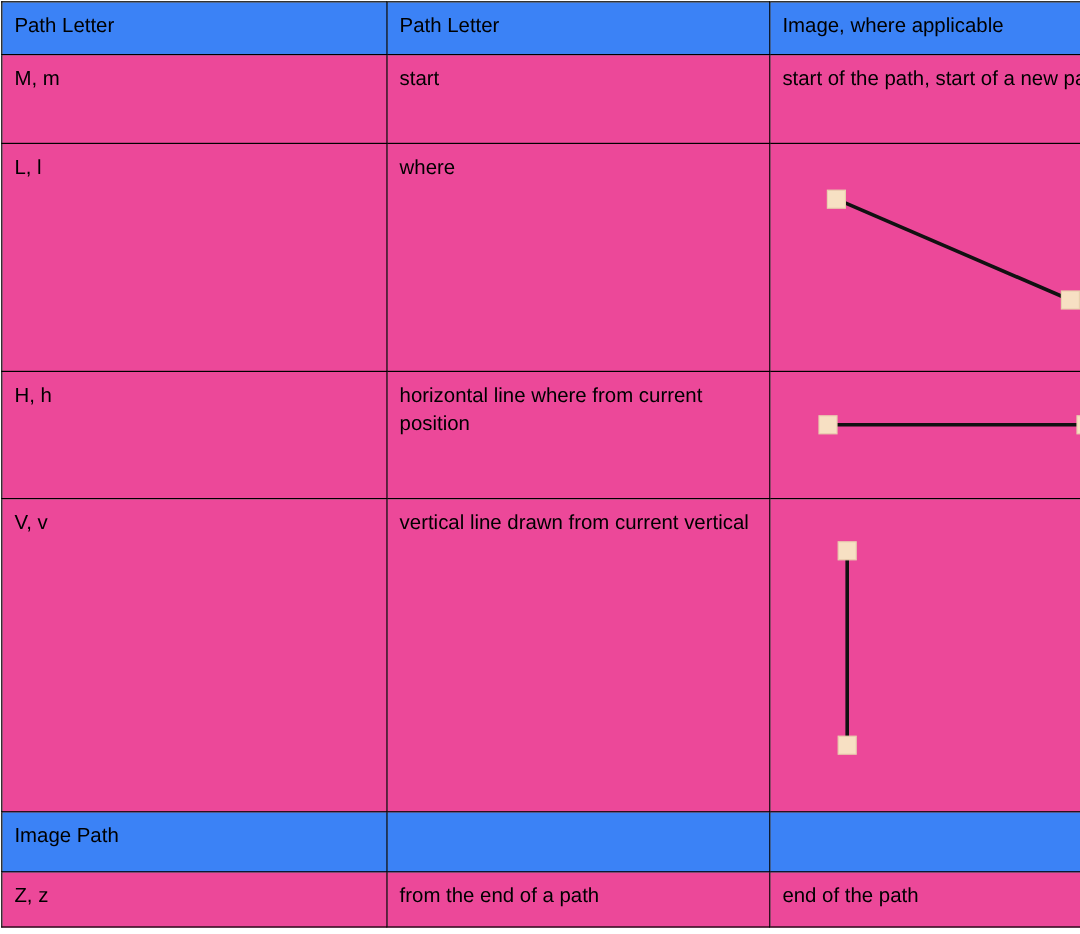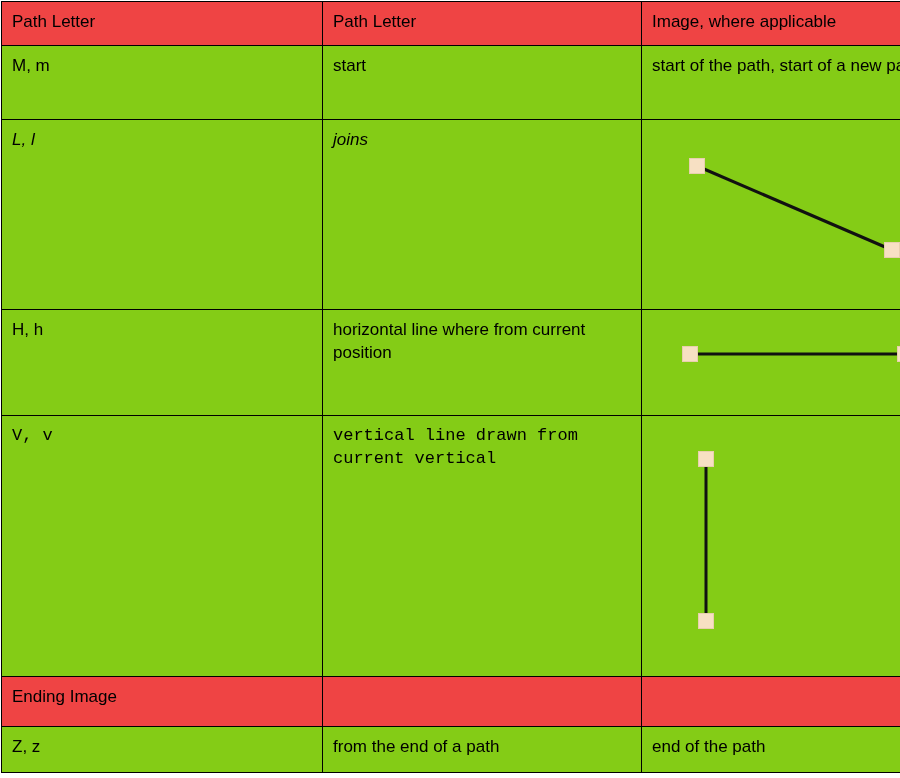--- a/index.html
+++ b/index.html
@@ -28,37 +28,37 @@
     table-layout: fixed;
     background: #ffffff;
   }
   table.path-table td {
     border: 1px solid #000000;
     vertical-align: top;
     padding: 9px 10px 8px 10px;
     font-size: 17px;
     line-height: 1.35;
     color: #000000;
-    background: #84cc16;
+    background: #ec4899;
   }
   td.col-letter { width: 300px; }
   td.col-meaning { width: 298px; }
   td.col-image   { width: 297px; }
 
   tr.header-row td,
   tr.section-row td {
-    background: #ef4444;
+    background: #3b82f6;
   }
 
   
   tr.header-row td   { height: 26px; }
   tr.row-m td        { height: 56px; }
-  tr.row-l td        { height: 172px; font-style: italic; }
+  tr.row-l td        { height: 172px; }
   tr.row-h td        { height: 88px; }
-  tr.row-v td        { height: 243px; font-family: Liberation Mono, monospace; }
+  tr.row-v td        { height: 243px; }
   tr.section-row td  { height: 32px; }
   tr.row-z td        { height: 28px; }
 
   .figure {
     position: relative;
     width: 277px;
     height: 100%;
     min-height: 60px;
   }
   .figure svg {
@@ -83,21 +83,21 @@
       </tr>
 
       <tr class="row-m">
         <td class="col-letter">M, m</td>
         <td class="col-meaning">start</td>
         <td class="col-image">start of the path, start of a new path</td>
       </tr>
 
       <tr class="row-l">
         <td class="col-letter">L, l</td>
-        <td class="col-meaning">joins</td>
+        <td class="col-meaning">where</td>
         <td class="col-image">
           <div class="figure">
             <svg width="297" height="180" viewBox="0 0 297 180" aria-hidden="true">
               <line id="fig-l-line" x1="55" y1="46" x2="250" y2="130" stroke="#111111" stroke-width="3" stroke-linecap="butt"></line>
               <rect id="fig-l-m1" x="47.5" y="38.5" width="15" height="15" fill="#f7e0c3" stroke="#e8cfae" stroke-width="1"></rect>
               <rect id="fig-l-m2" x="242.5" y="122.5" width="15" height="15" fill="#f7e0c3" stroke="#e8cfae" stroke-width="1"></rect>
             </svg>
           </div>
         </td>
       </tr>
@@ -124,21 +124,21 @@
             <svg width="297" height="250" viewBox="0 0 297 250" aria-hidden="true">
               <line id="fig-v-line" x1="64" y1="43" x2="64" y2="205" stroke="#111111" stroke-width="3" stroke-linecap="butt"></line>
               <rect id="fig-v-m1" x="56.5" y="35.5" width="15" height="15" fill="#f7e0c3" stroke="#e8cfae" stroke-width="1"></rect>
               <rect id="fig-v-m2" x="56.5" y="197.5" width="15" height="15" fill="#f7e0c3" stroke="#e8cfae" stroke-width="1"></rect>
             </svg>
           </div>
         </td>
       </tr>
 
       <tr class="section-row">
-        <td class="col-letter">Ending Image</td>
+        <td class="col-letter">Image Path</td>
         <td class="col-meaning"></td>
         <td class="col-image"></td>
       </tr>
 
       <tr class="row-z">
         <td class="col-letter">Z, z</td>
         <td class="col-meaning">from the end of a path</td>
         <td class="col-image">end of the path</td>
       </tr>
 

